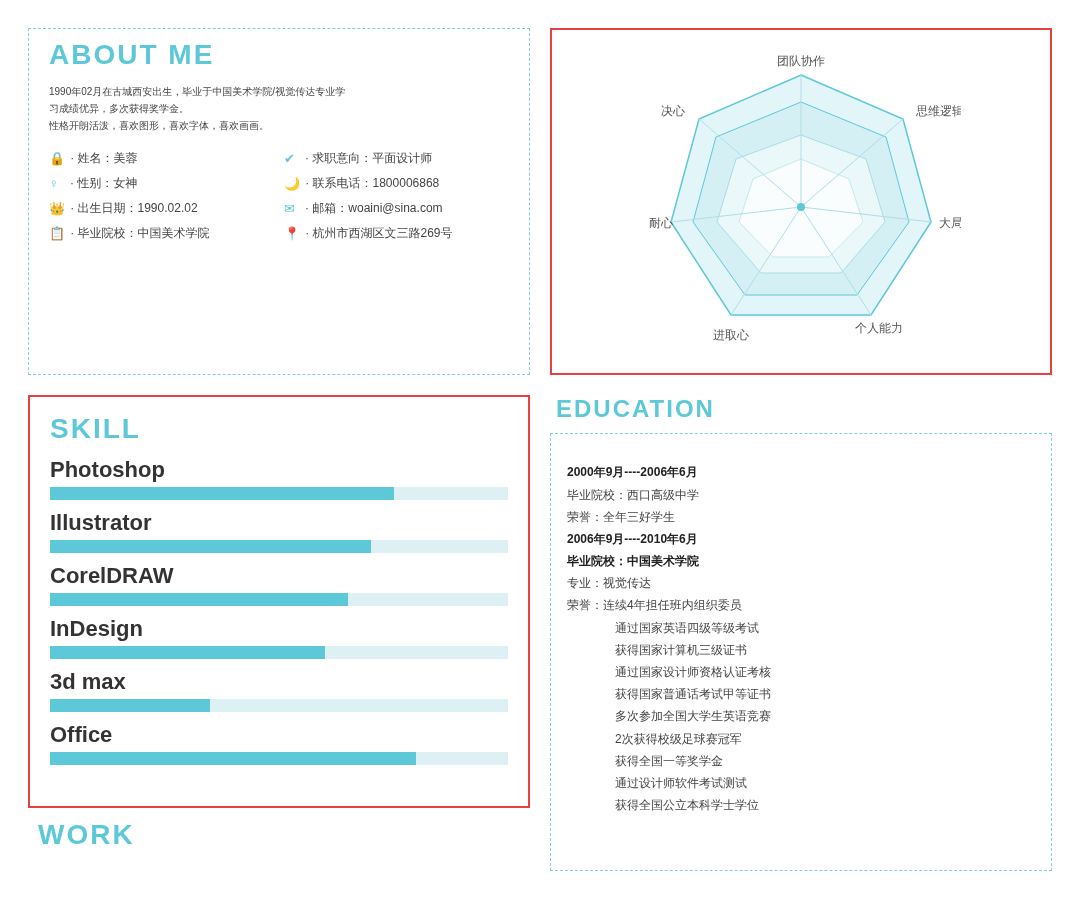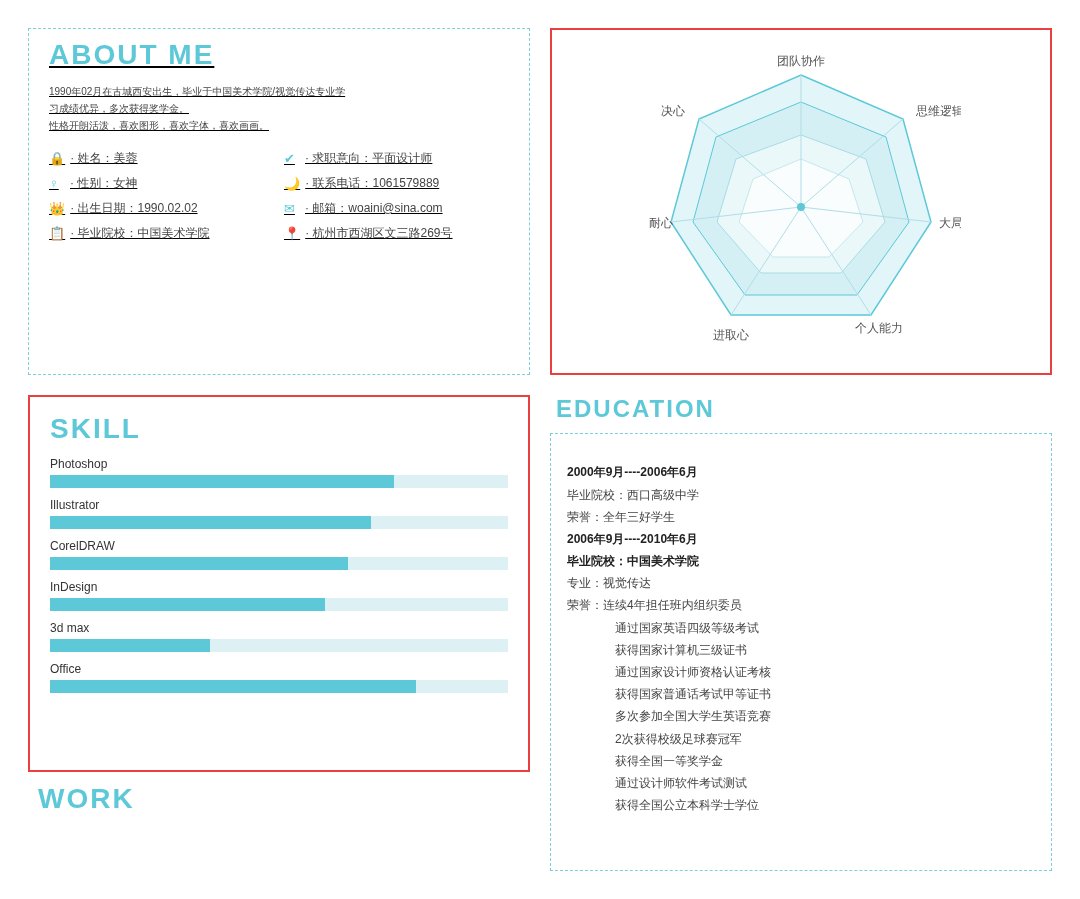--- a/index.html
+++ b/index.html
@@ -16,21 +16,20 @@
     }
 
     
     .about-me-section {
       grid-column: 1;
       grid-row: 1;
       padding: 10px 20px 16px 20px;
       border: 1.5px dashed #7ecfda;
       margin: 10px 10px 10px 10px;
       position: relative;
-      text-decoration: underline;
     }
     .section-title {
       font-size: 28px;
       font-weight: bold;
       color: #5cc8d8;
       letter-spacing: 2px;
       margin-bottom: 12px;
     }
     .about-me-text {
       font-size: 10px;
@@ -75,22 +74,22 @@
       grid-column: 1;
       grid-row: 2;
       border: 2.5px solid #e84040;
       margin: 10px 10px 5px 10px;
       padding: 16px 20px 12px 20px;
     }
     .skill-item {
       margin-bottom: 10px;
     }
     .skill-name {
-      font-size: 12px;
-      font-weight: normal;
+      font-size: 22px;
+      font-weight: bold;
       color: #333;
       margin-bottom: 4px;
     }
     .skill-bar-bg {
       background: #ddf0f4;
       height: 13px;
       width: 100%;
       position: relative;
     }
     .skill-bar-fill {
@@ -164,21 +163,21 @@
       <span class="info-icon">✔</span>
       <span>· 求职意向：平面设计师</span>
     </div>
 
     <div class="info-item">
       <span class="info-icon">♀</span>
       <span>· 性别：女神</span>
     </div>
     <div class="info-item">
       <span class="info-icon">🌙</span>
-      <span>· 联系电话：1061579889</span>
+      <span>· 联系电话：1800006868</span>
     </div>
 
     <div class="info-item">
       <span class="info-icon">👑</span>
       <span>· 出生日期：1990.02.02</span>
     </div>
     <div class="info-item">
       <span class="info-icon">✉</span>
       <span>· 邮箱：woaini@sina.com</span>
     </div>

